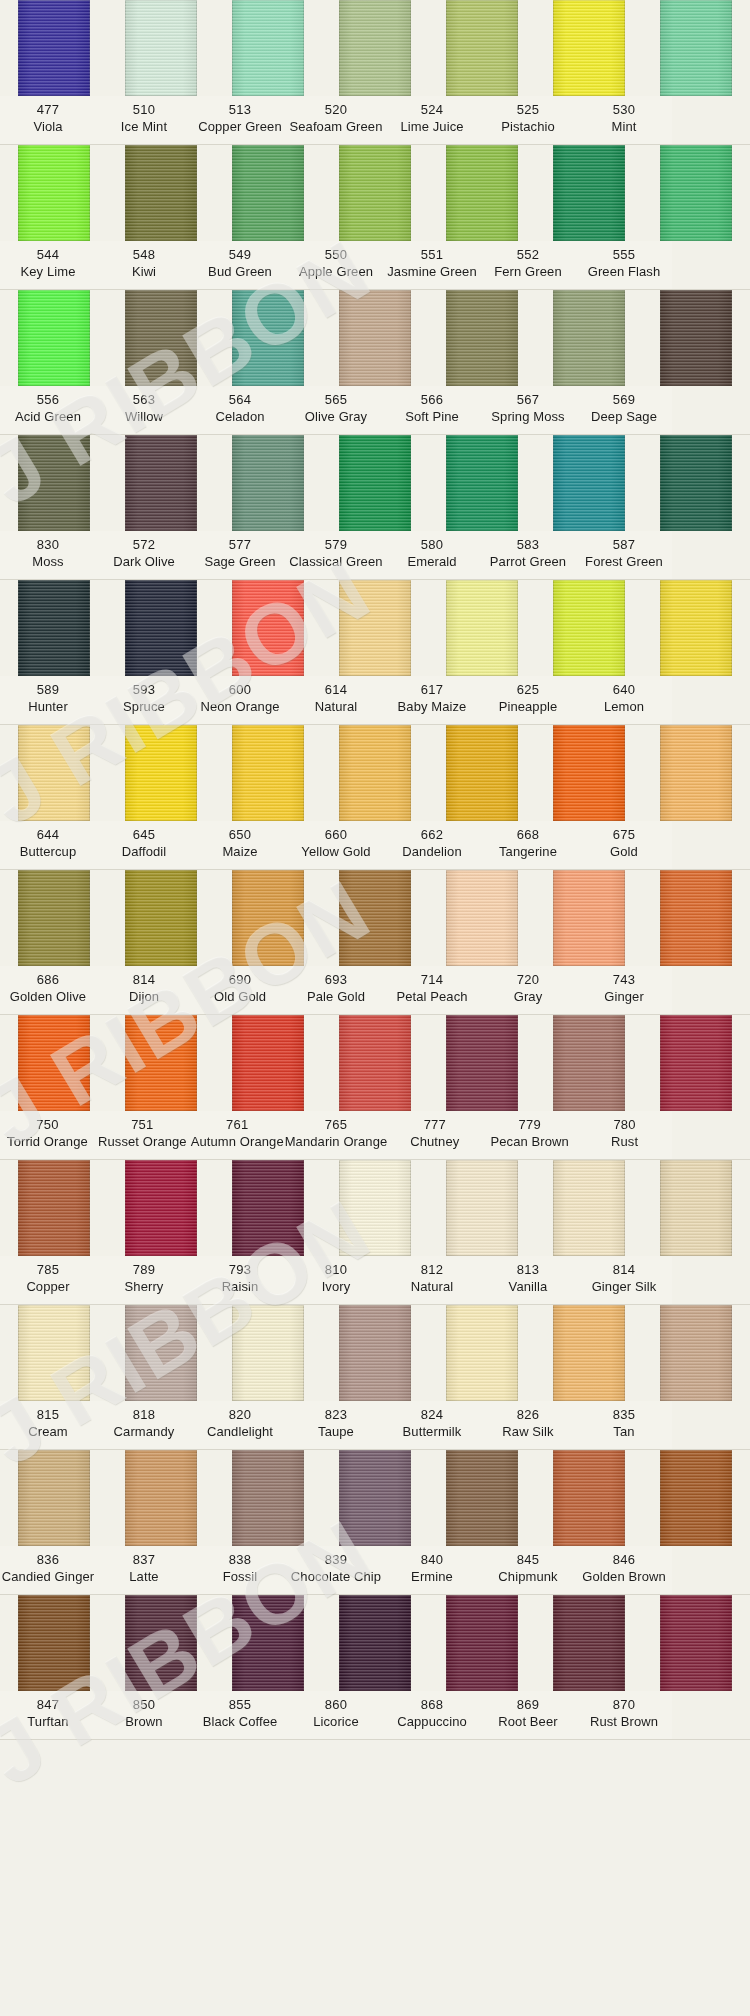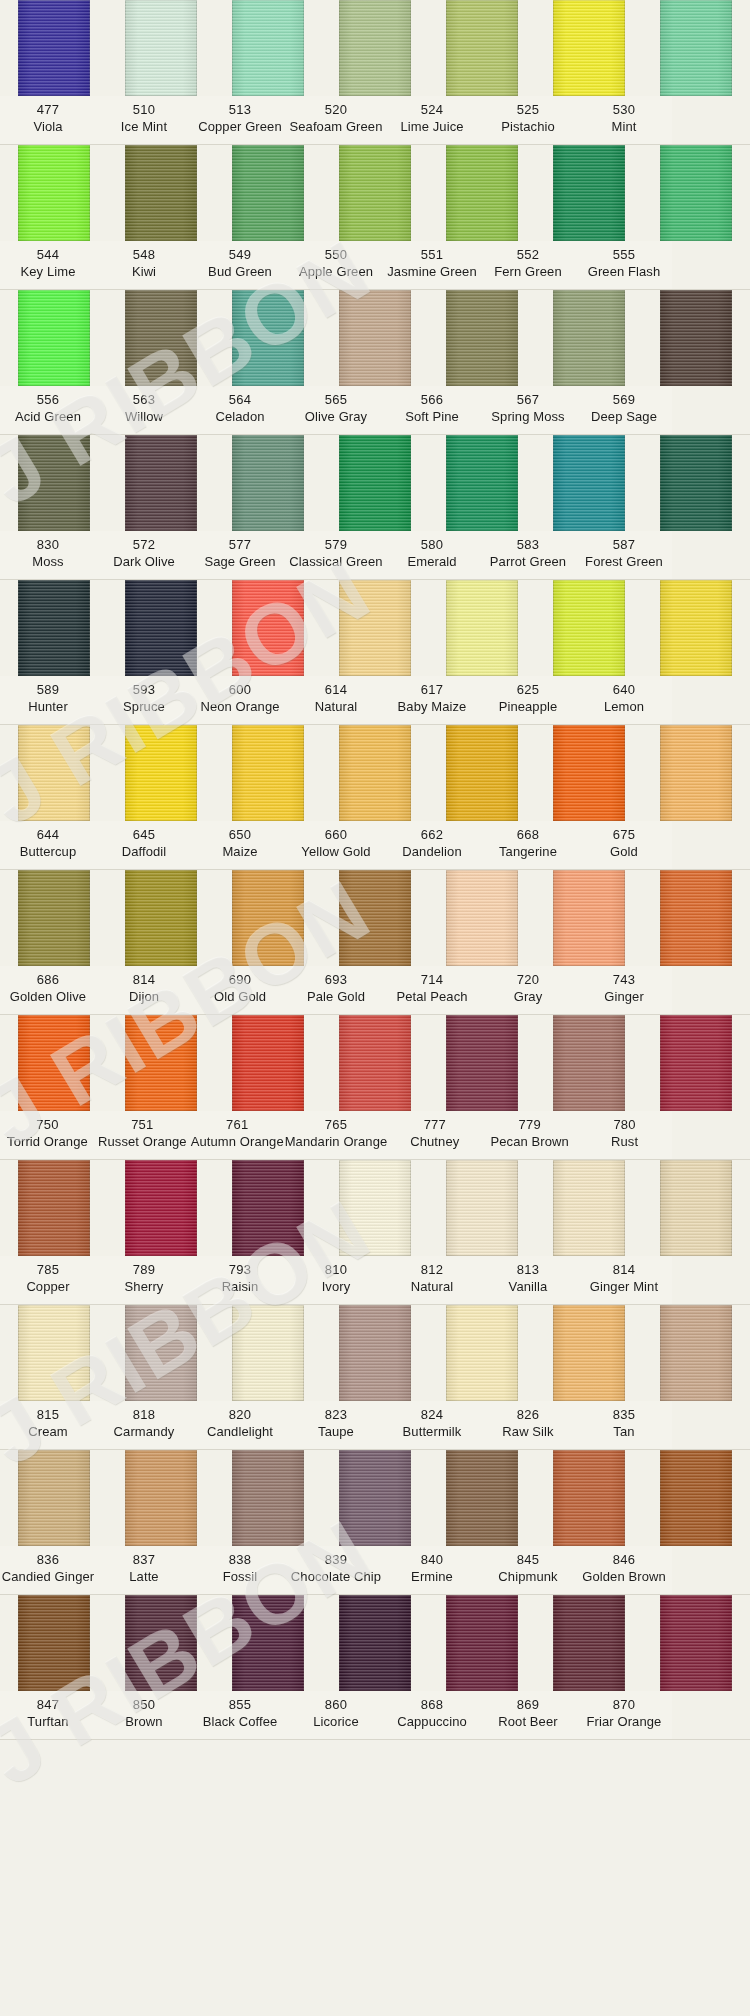--- a/index.html
+++ b/index.html
@@ -618,21 +618,21 @@
           <div class="lab">
             <span class="num">812</span>
             <span class="nm">Natural</span>
           </div>
           <div class="lab">
             <span class="num">813</span>
             <span class="nm">Vanilla</span>
           </div>
           <div class="lab">
             <span class="num">814</span>
-            <span class="nm">Ginger Mint</span>
+            <span class="nm">Ginger Silk</span>
           </div>
         </div>
       </div>
       <div class="row">
         <div class="swatch-strip">
           <div class="cell">
             <div class="swatch" style="background: rgb(246, 233, 184);"></div>
           </div>
           <div class="cell">
             <div class="swatch" style="background: rgb(183, 162, 152);"></div>
@@ -783,19 +783,19 @@
           <div class="lab">
             <span class="num">868</span>
             <span class="nm">Cappuccino</span>
           </div>
           <div class="lab">
             <span class="num">869</span>
             <span class="nm">Root Beer</span>
           </div>
           <div class="lab">
             <span class="num">870</span>
-            <span class="nm">Friar Orange</span>
+            <span class="nm">Rust Brown</span>
           </div>
         </div>
       </div>
     </div>
 
 </div>
 
 </body></html>

